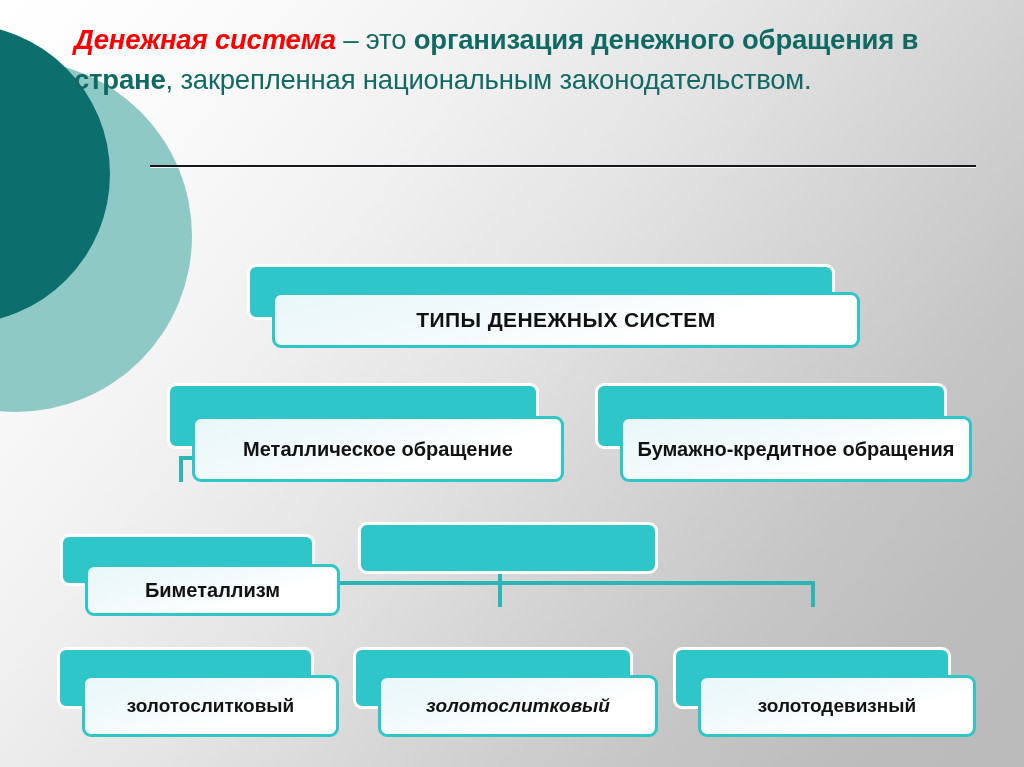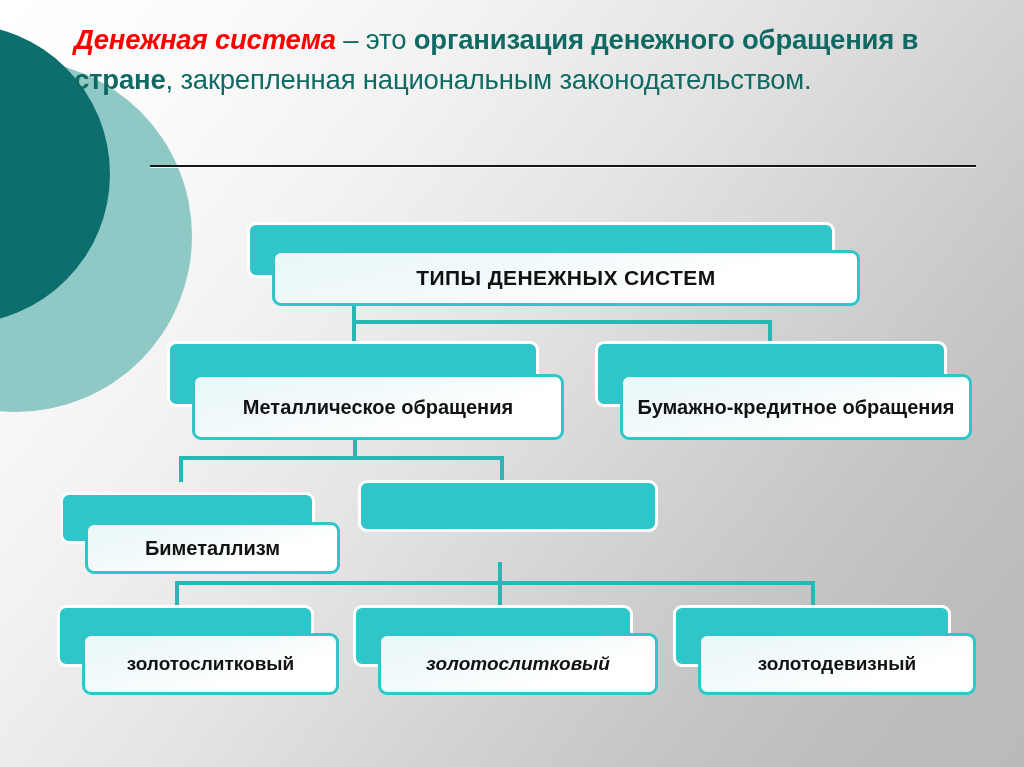--- a/index.html
+++ b/index.html
@@ -94,20 +94,21 @@
     background: #2bb5b5;
     z-index: 3;
   }
   .conn.v { width: 4px; }
   .conn.h { height: 4px; }
 
   
   .node {
     position: absolute;
     z-index: 5;
+    margin-top: 42px;
   }
   .node .back {
     position: absolute;
     left: 0;
     top: 0;
     border-radius: 9px;
     background: #2fc6c9;
     border: 3px solid #ffffff;
     box-sizing: border-box;
   }
@@ -195,21 +196,21 @@
   <div class="conn v" style="left:498px; top:581px; height:26px;"></div>
   <div class="conn v" style="left:811px; top:581px; height:26px;"></div>
 
   <div class="node" id="node-root">
     <div class="back"></div>
     <div class="front">ТИПЫ ДЕНЕЖНЫХ СИСТЕМ</div>
   </div>
 
   <div class="node" id="node-metal">
     <div class="back"></div>
-    <div class="front">Металлическое обращения</div>
+    <div class="front">Металлическое обращение</div>
   </div>
 
   <div class="node" id="node-paper">
     <div class="back"></div>
     <div class="front">Бумажно-кредитное обращения</div>
   </div>
 
   <div class="node" id="node-bi">
     <div class="back"></div>
     <div class="front">Биметаллизм</div>

